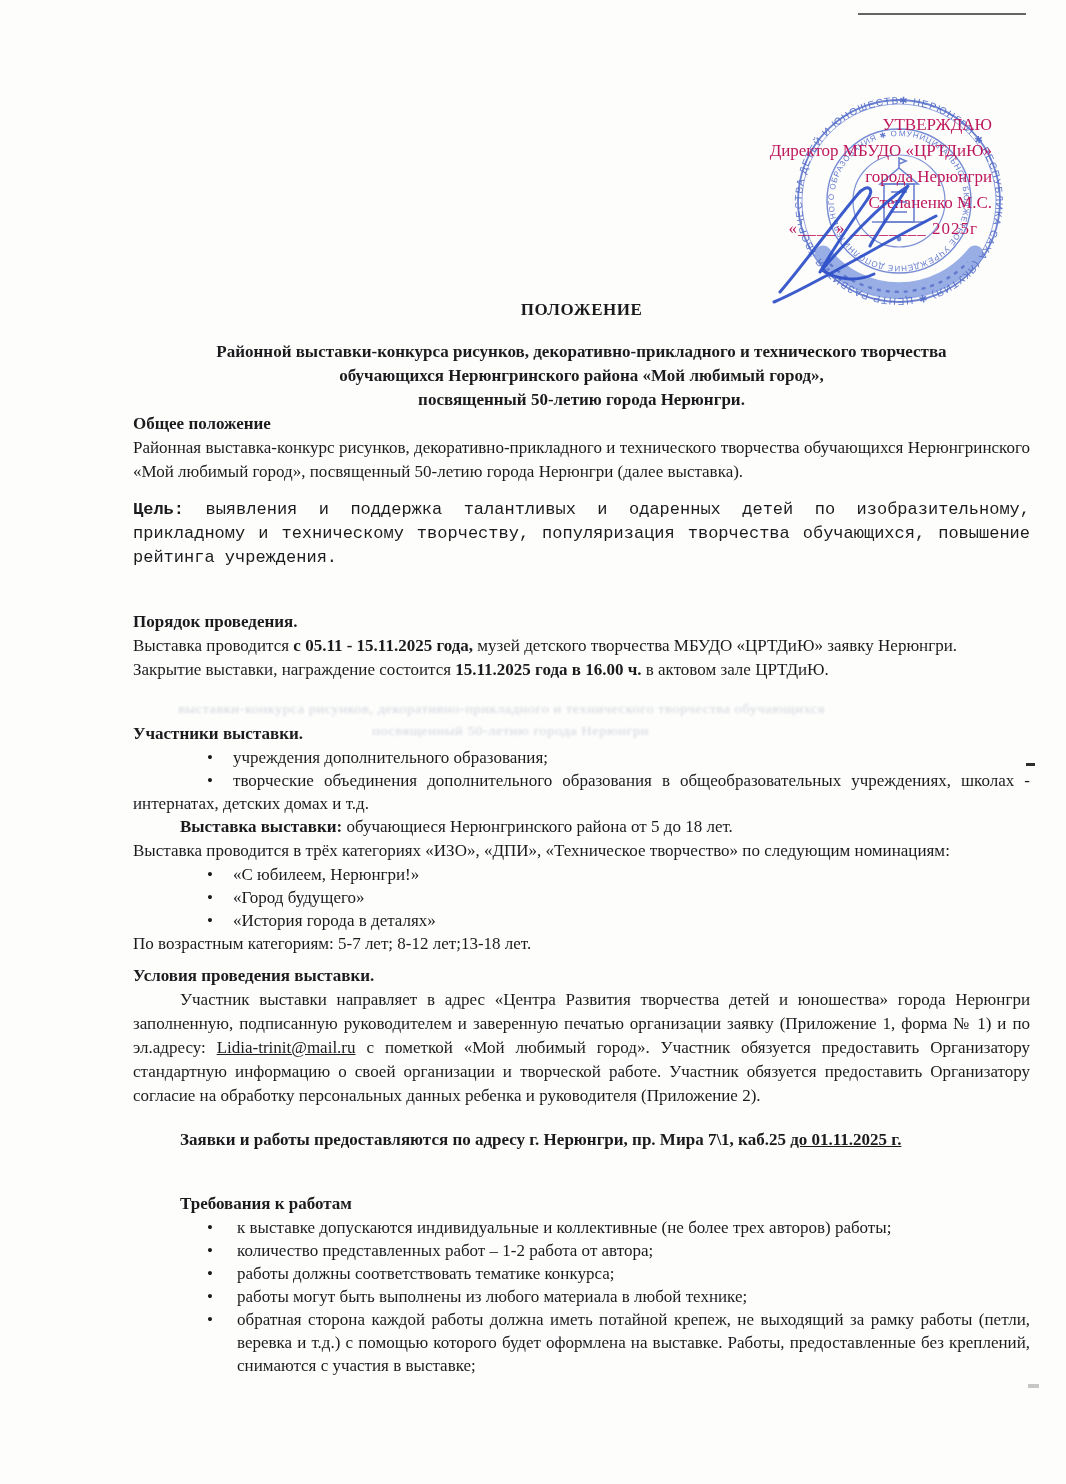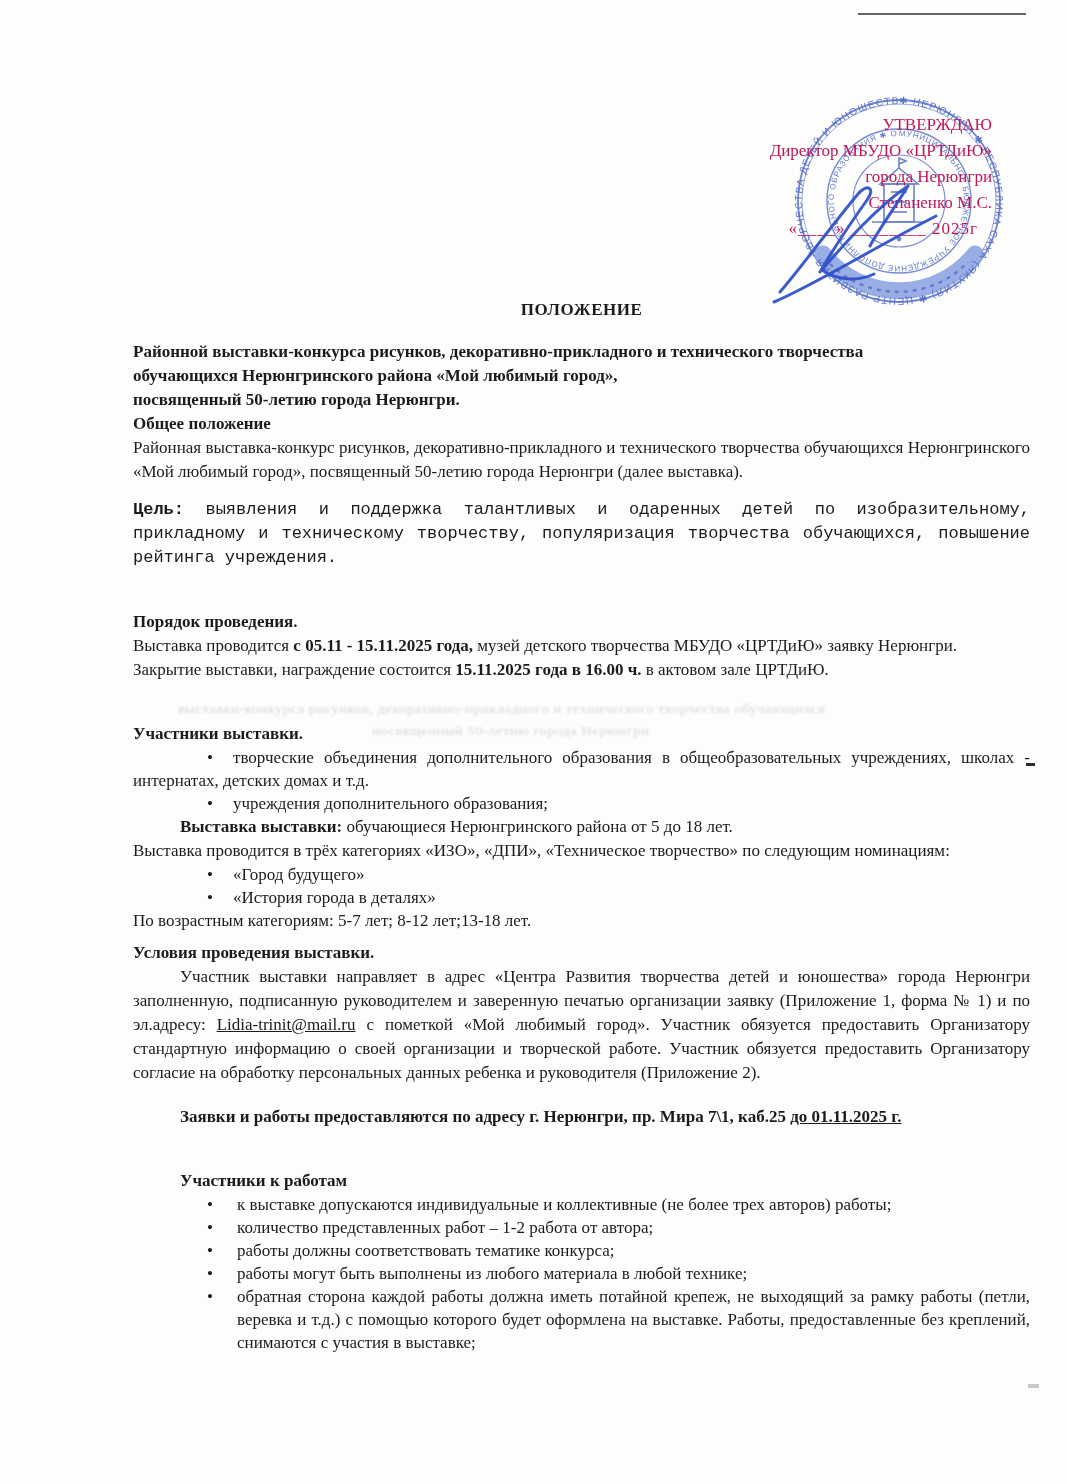--- a/index.html
+++ b/index.html
@@ -12,21 +12,21 @@
     font-family:"Liberation Serif","DejaVu Serif",serif;
     color:#1b1b1e;
   }
   .content{
     position:relative;
     padding:298px 36px 0 133px;
     font-size:17px;line-height:24px;
     z-index:5;
   }
   .doc-title{text-align:center;font-weight:bold;letter-spacing:.5px;margin-bottom:18px;}
-  .subtitle{text-align:left;font-weight:bold;}
+  .subtitle{text-align:center;font-weight:bold;}
   .sec-h{font-weight:bold;}
   p{margin:0;text-align:justify;}
   .gap14{margin-top:14px;font-family:Liberation Mono, monospace;} .gap20{margin-top:20px;} .gap24{margin-top:8px;} .gap26{margin-top:40px;}
   .ind1{text-indent:47px;}
   .hang{text-indent:74px;text-align:justify;line-height:23px;}
   .dot{display:inline-block;width:26px;text-indent:0;}
   .req-item{display:flex;line-height:23px;margin-top:0;}
   .req-item .rdot{flex:0 0 auto;margin-left:74px;width:30px;}
   .req-item .rtext{flex:1 1 auto;text-align:justify;}
   .u{text-decoration:underline;}
@@ -127,34 +127,35 @@
     <div class="sec-h">Общее положение</div>
     <p>Районная выставка-конкурс рисунков, декоративно-прикладного и технического творчества обучающихся Нерюнгринского «Мой любимый город», посвященный 50-летию города Нерюнгри (далее выставка).</p>
 
     <p class="gap14"><span class="b">Цель:</span><span> выявления и поддержка талантливых и одаренных детей по изобразительному, прикладному и техническому творчеству, популяризация творчества обучающихся, повышение рейтинга учреждения.</span></p>
 
     <div class="sec-h gap26">Порядок проведения.</div>
     <p><span>Выставка проводится </span><span class="b">с 05.11 - 15.11.2025 года,</span><span> музей детского творчества МБУДО «ЦРТДиЮ» заявку Нерюнгри.</span></p>
     <p><span>Закрытие выставки, награждение состоится </span><span class="b">15.11.2025 года в 16.00 ч.</span><span> в актовом зале ЦРТДиЮ.</span></p>
 
     <div class="sec-h gap26">Участники выставки.</div>
+    <p class="hang"><span class="dot">•</span><span>учреждения дополнительного образования;</span></p>
     <p class="hang"><span class="dot">•</span><span>творческие объединения дополнительного образования в общеобразовательных учреждениях, школах - интернатах, детских домах и т.д.</span></p>
-    <p class="hang"><span class="dot">•</span><span>учреждения дополнительного образования;</span></p>
     <p class="ind1"><span class="b">Выставка выставки:</span><span> обучающиеся Нерюнгринского района от 5 до 18 лет.</span></p>
     <p>Выставка проводится в трёх категориях «ИЗО», «ДПИ», «Техническое творчество» по следующим номинациям:</p>
+    <p class="hang"><span class="dot">•</span><span>«С юбилеем, Нерюнгри!»</span></p>
     <p class="hang"><span class="dot">•</span><span>«Город будущего»</span></p>
     <p class="hang"><span class="dot">•</span><span>«История города в деталях»</span></p>
     <p>По возрастным категориям: 5-7 лет; 8-12 лет;13-18 лет.</p>
 
     <div class="sec-h gap24">Условия проведения выставки.</div>
     <p class="ind1"><span>Участник выставки направляет в адрес «Центра Развития творчества детей и юношества» города Нерюнгри заполненную, подписанную руководителем и заверенную печатью организации заявку (Приложение 1, форма № 1) и по эл.адресу: </span><span class="u">Lidia-trinit@mail.ru</span><span> с пометкой «Мой любимый город». Участник обязуется предоставить Организатору стандартную информацию о своей организации и творческой работе. Участник обязуется предоставить Организатору согласие на обработку персональных данных ребенка и руководителя (Приложение 2).</span></p>
 
     <p class="ind1 b gap20"><span>Заявки и работы предоставляются по адресу г. Нерюнгри, пр. Мира 7\1, каб.25 </span><span class="u">до 01.11.2025 г.</span></p>
 
-    <div class="sec-h ind1 gap26">Участники к работам</div>
+    <div class="sec-h ind1 gap26">Требования к работам</div>
     <div class="req-item">
         <span class="rdot">•</span>
         <span class="rtext">к выставке допускаются индивидуальные и коллективные (не более трех авторов) работы;</span>
       </div>
     <div class="req-item">
         <span class="rdot">•</span>
         <span class="rtext">количество представленных работ – 1-2 работа от автора;</span>
       </div>
     <div class="req-item">
         <span class="rdot">•</span>

